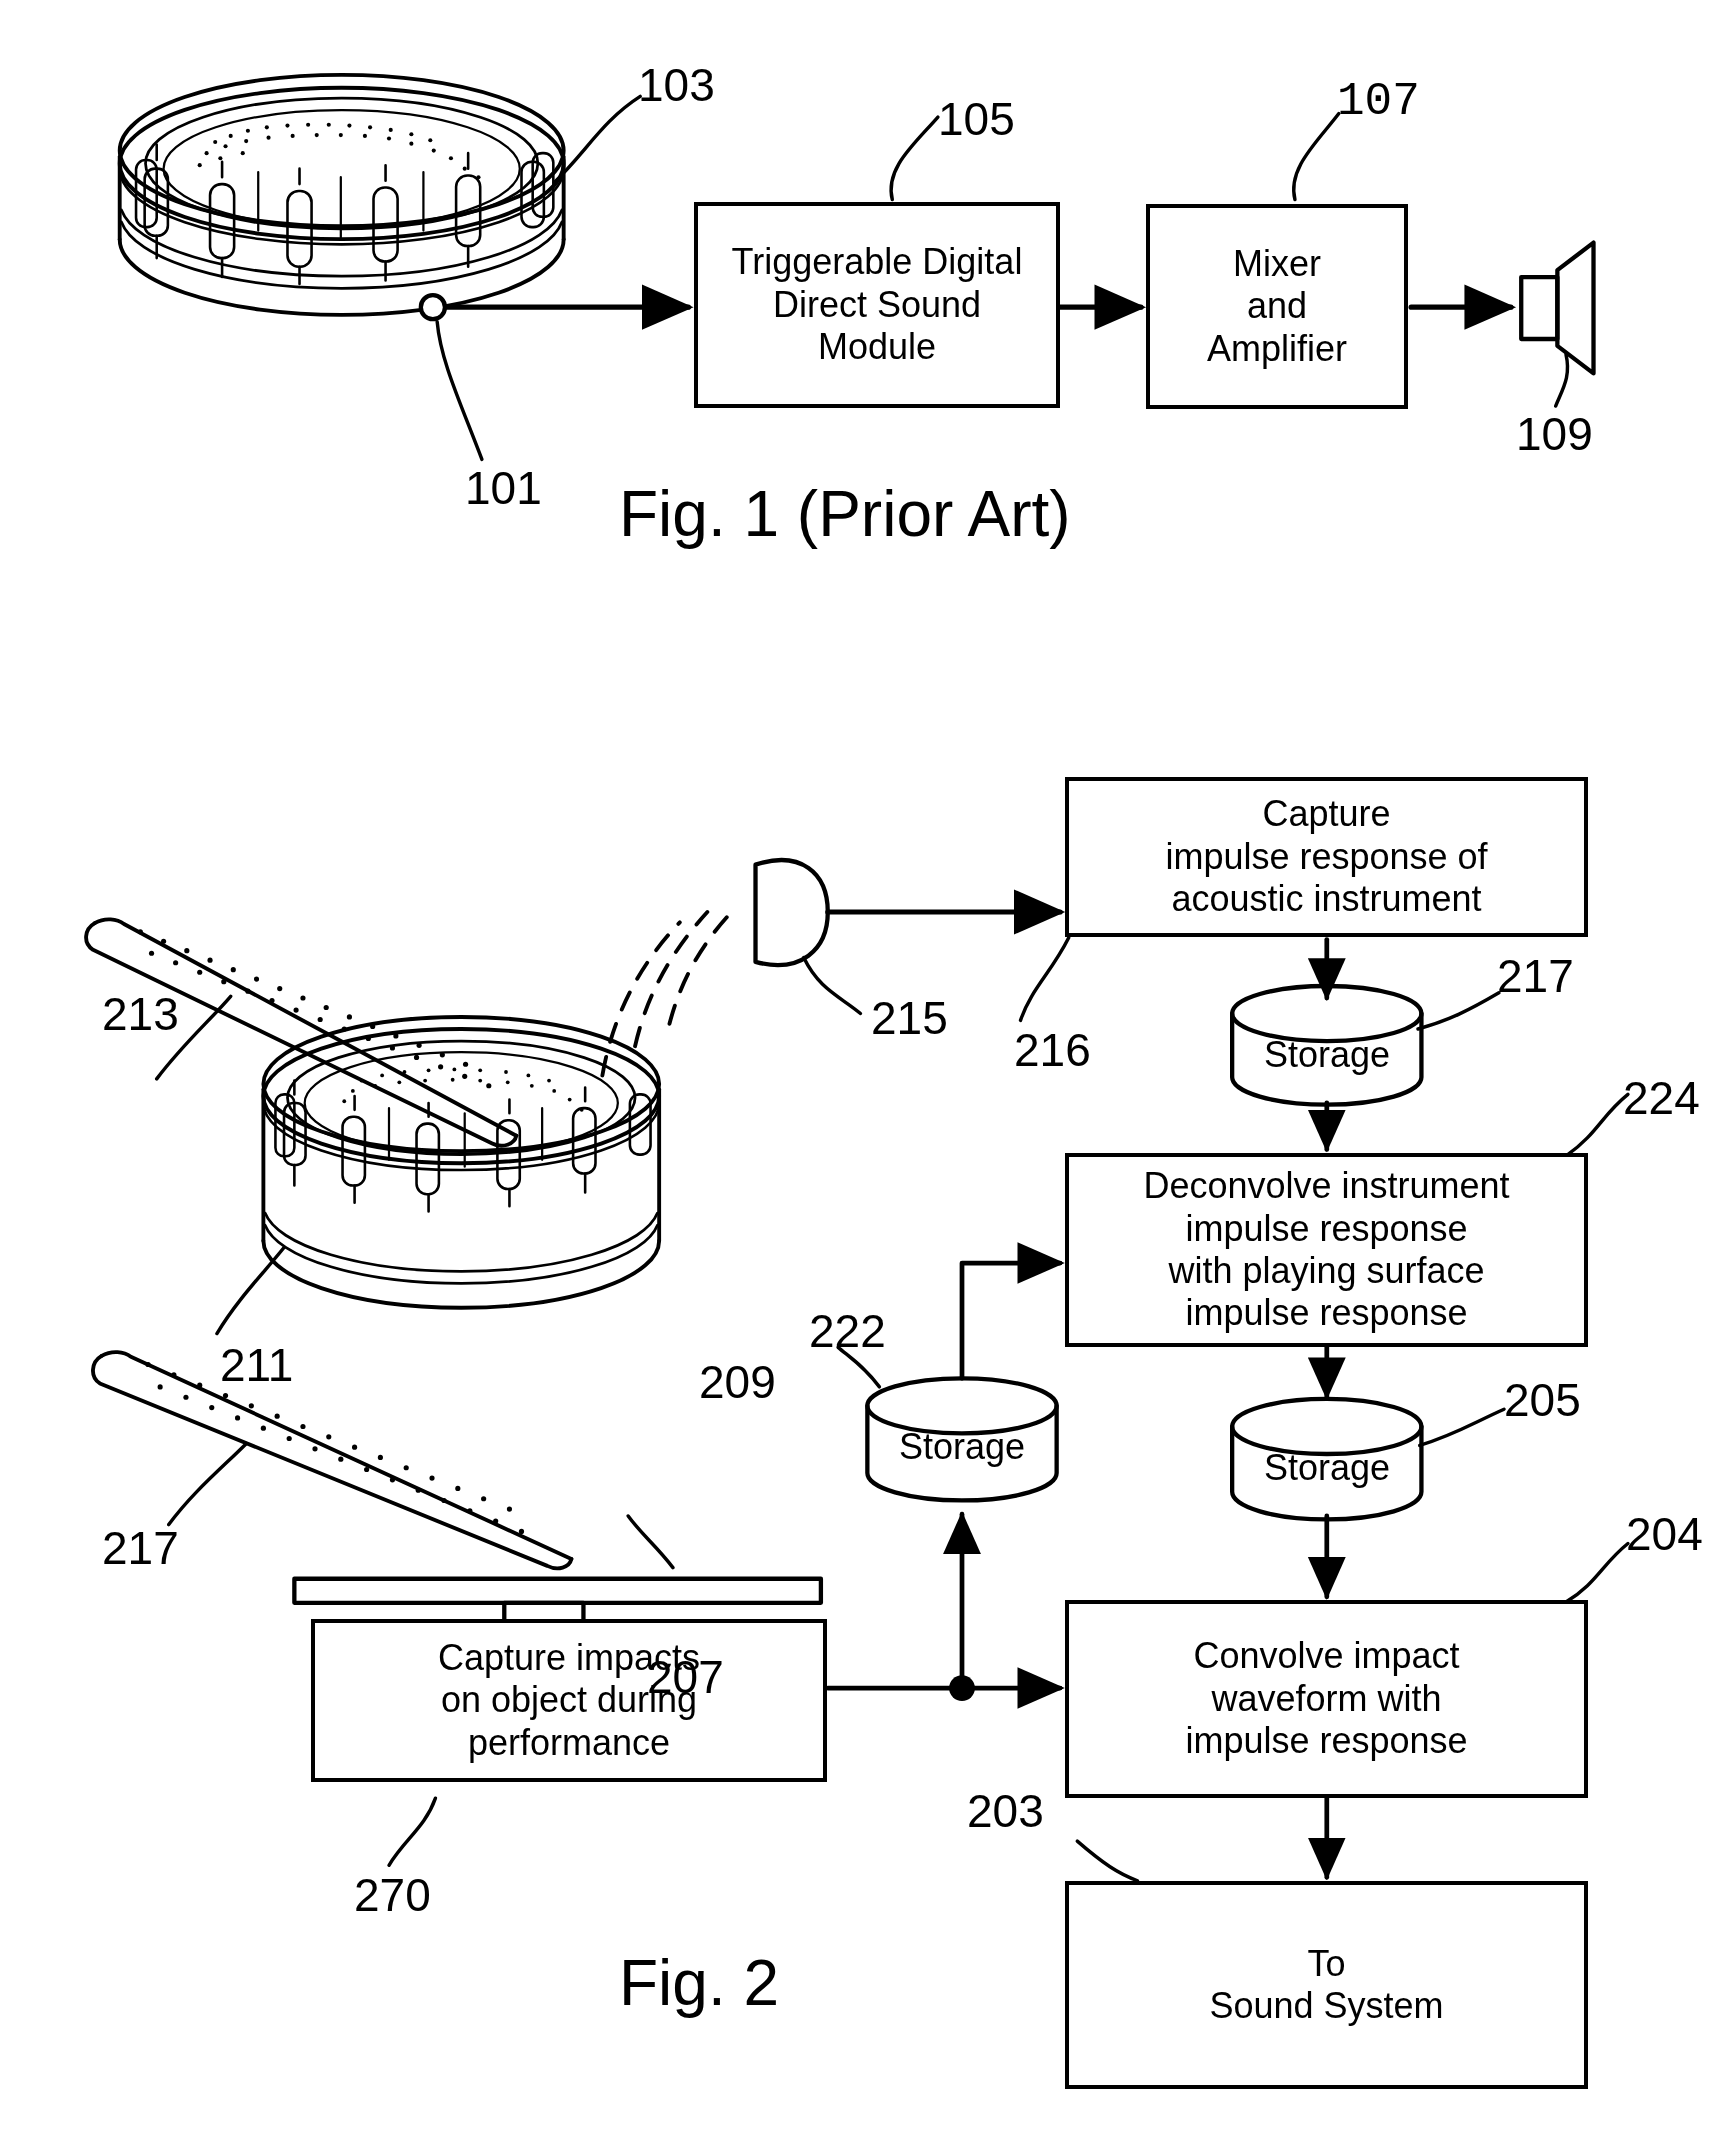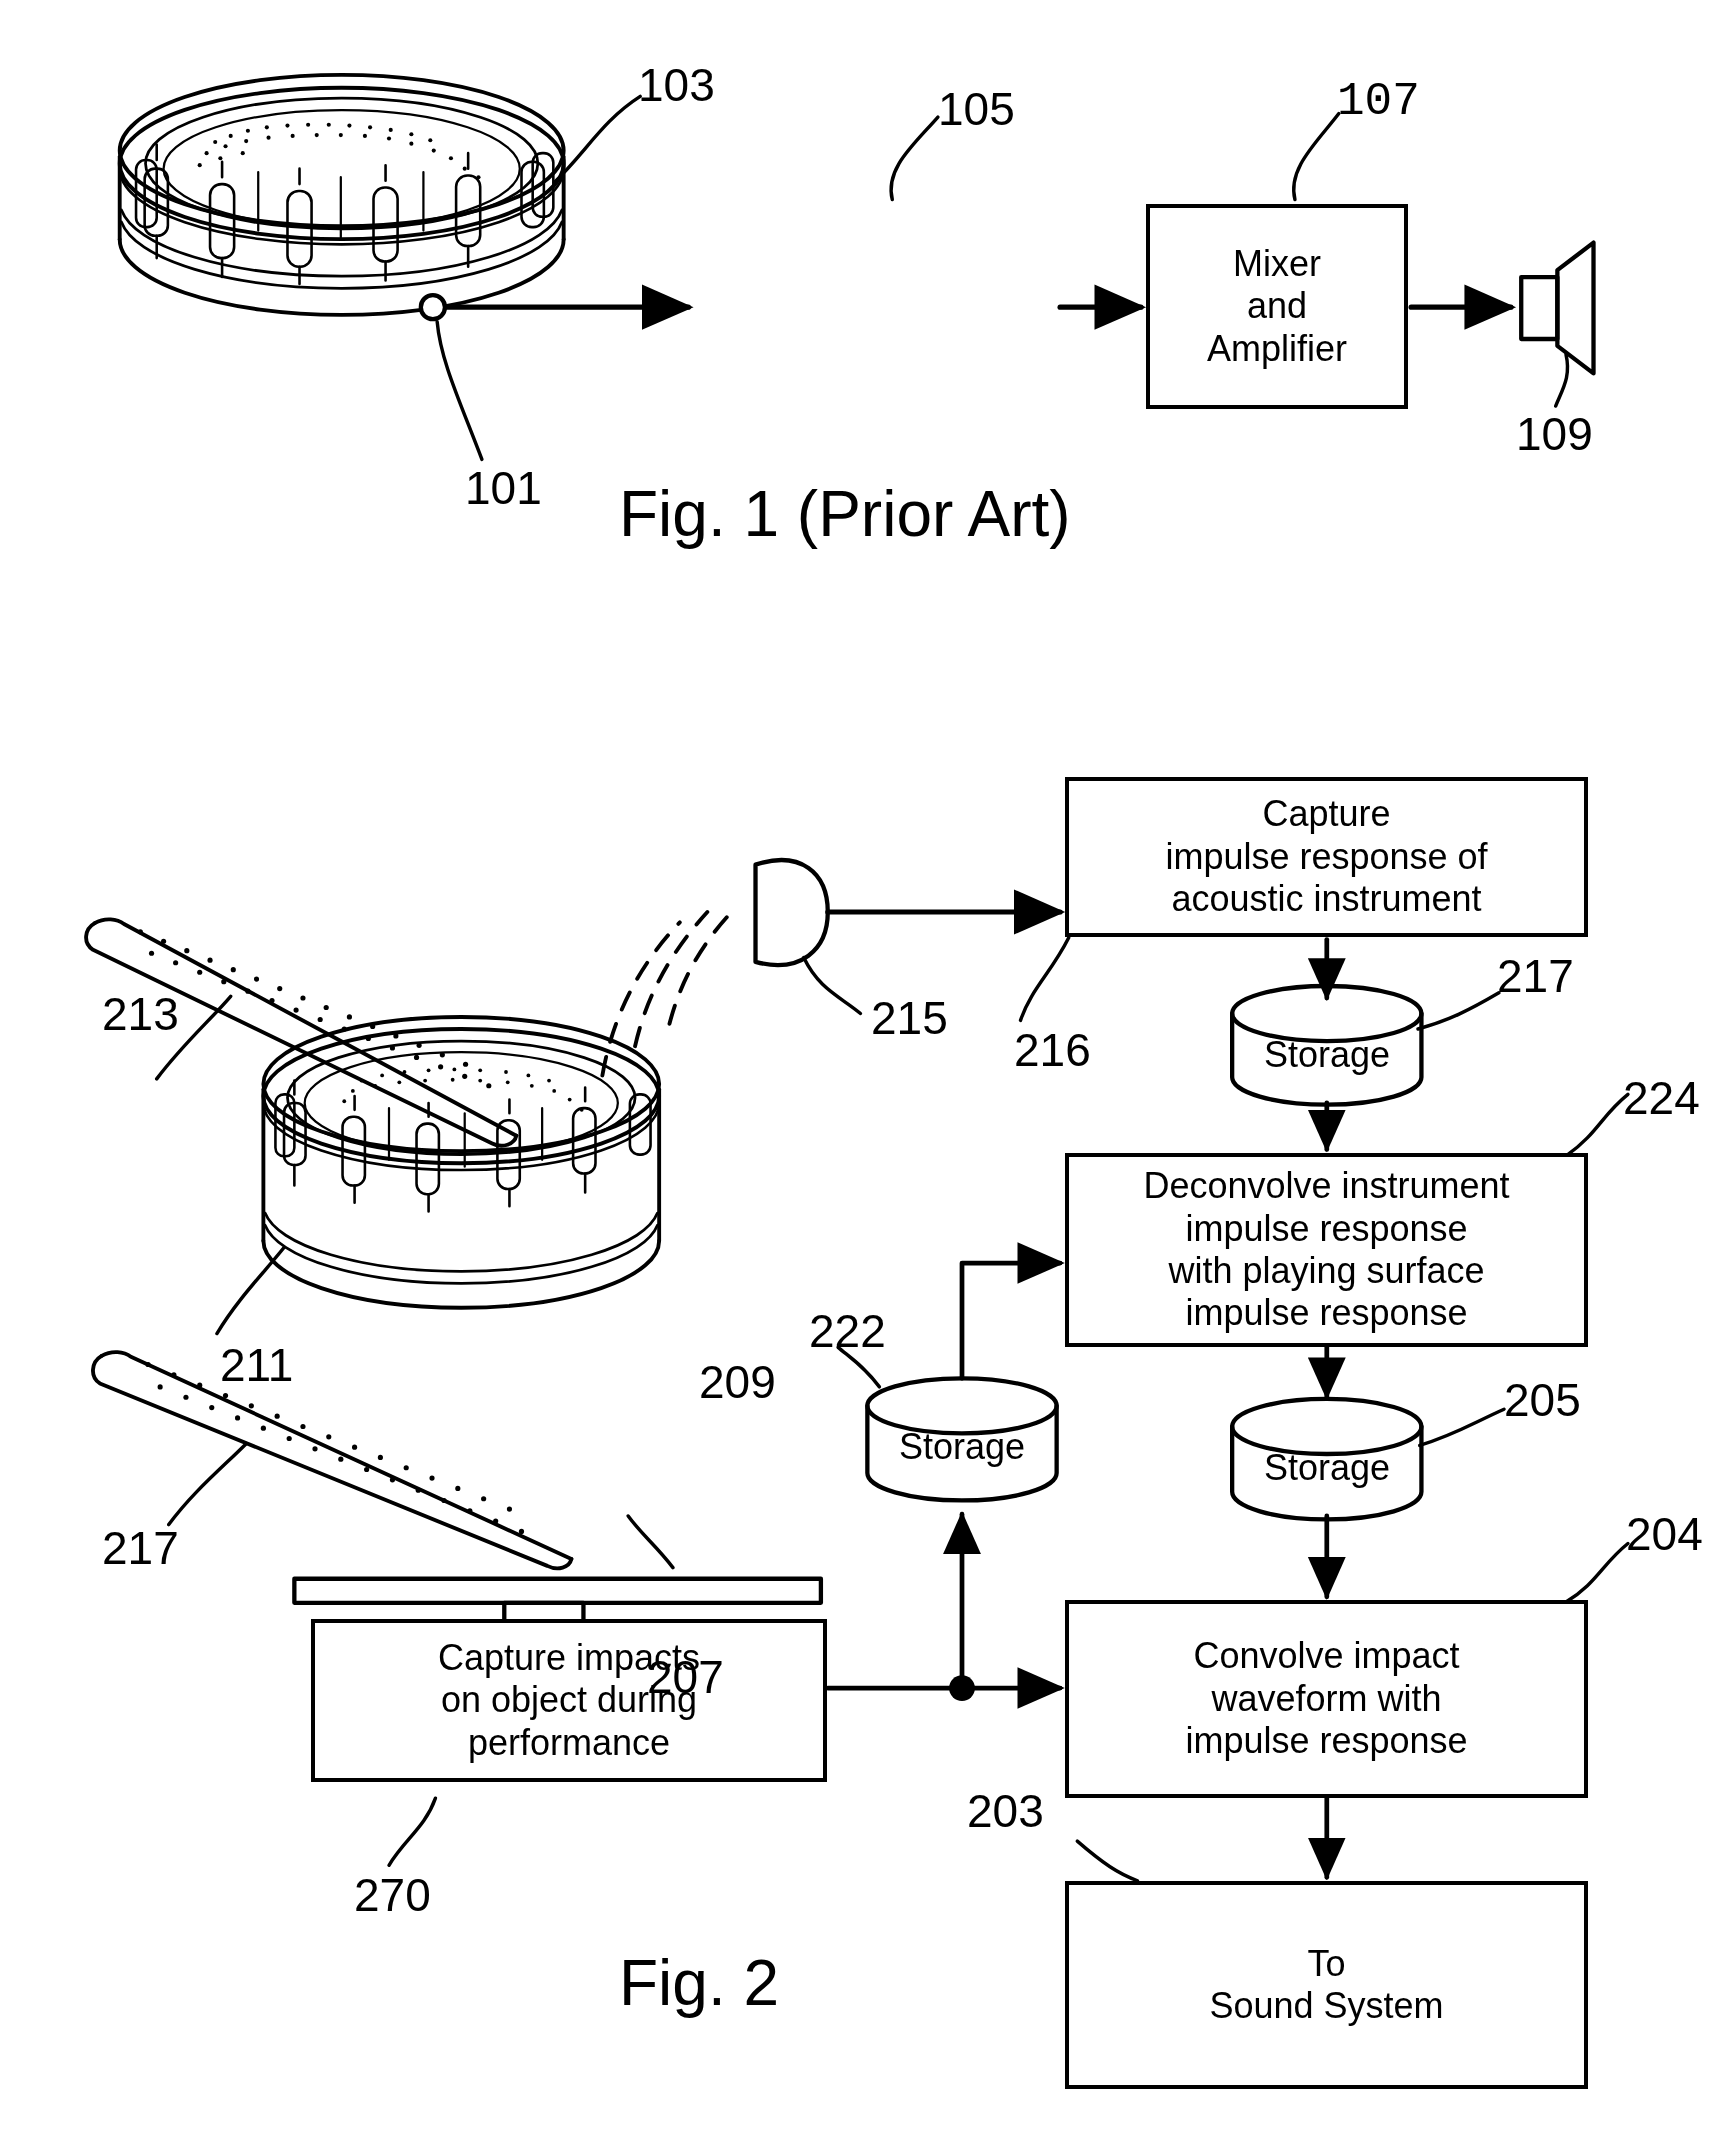--- a/index.html
+++ b/index.html
@@ -318,30 +318,35 @@
 
       <path d="M678,1890 C708,1912 718,1936 752,1950" stroke-width="4"></path>
 
       <path d="M632,1919 L632,2034" stroke-width="5.5" marker-end="url(#ah)"></path>
 
       <path d="M506,2090 C494,2124 470,2138 452,2168" stroke-width="4"></path>
 
     </g>
   </svg>
 
+  <div class="box" style="left:694px;top:202px;width:366px;height:206px;">
+    <span>Triggerable Digital
+Direct Sound
+Module</span>
+  </div>
 
   <div class="box" style="left:1146px;top:204px;width:262px;height:205px;">
     <span>Mixer
 and
 Amplifier</span>
   </div>
 
   <div class="numlabel" style="left:465px;top:465px;">101</div>
   <div class="numlabel" style="left:638px;top:62px;">103</div>
-  <div class="numlabel" style="left:938px;top:86px;">105</div>
+  <div class="numlabel" style="left:938px;top:96px;">105</div>
   <div class="numlabel" style="left:1337px;top:79px;font-family:Liberation Mono, monospace;">107</div>
   <div class="numlabel" style="left:1516px;top:411px;">109</div>
 
   <div class="caption" style="left:619px;top:482px;">Fig. 1 (Prior Art)</div>
 
   <div class="box" style="left:1065px;top:777px;width:523px;height:160px;">
     <span>Capture
 impulse response of
 acoustic instrument</span>
   </div>

